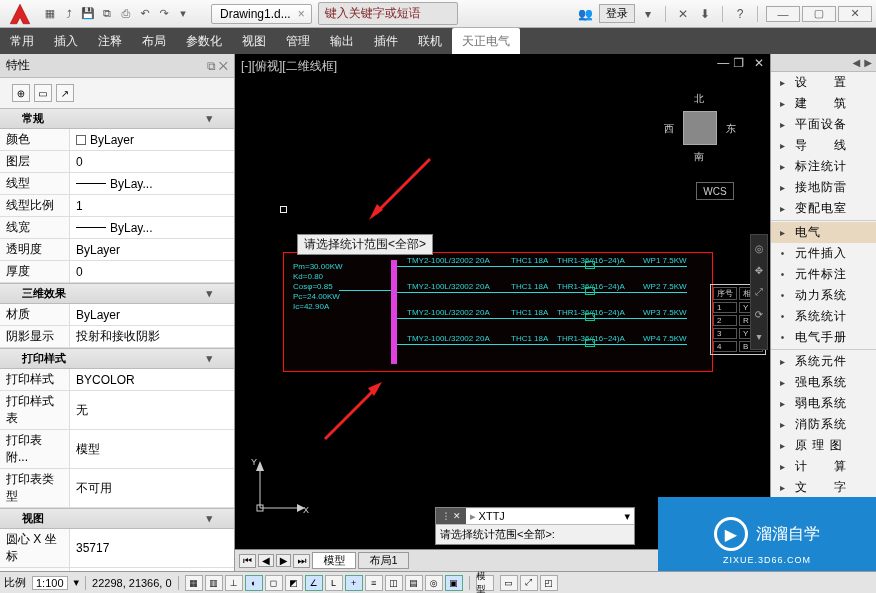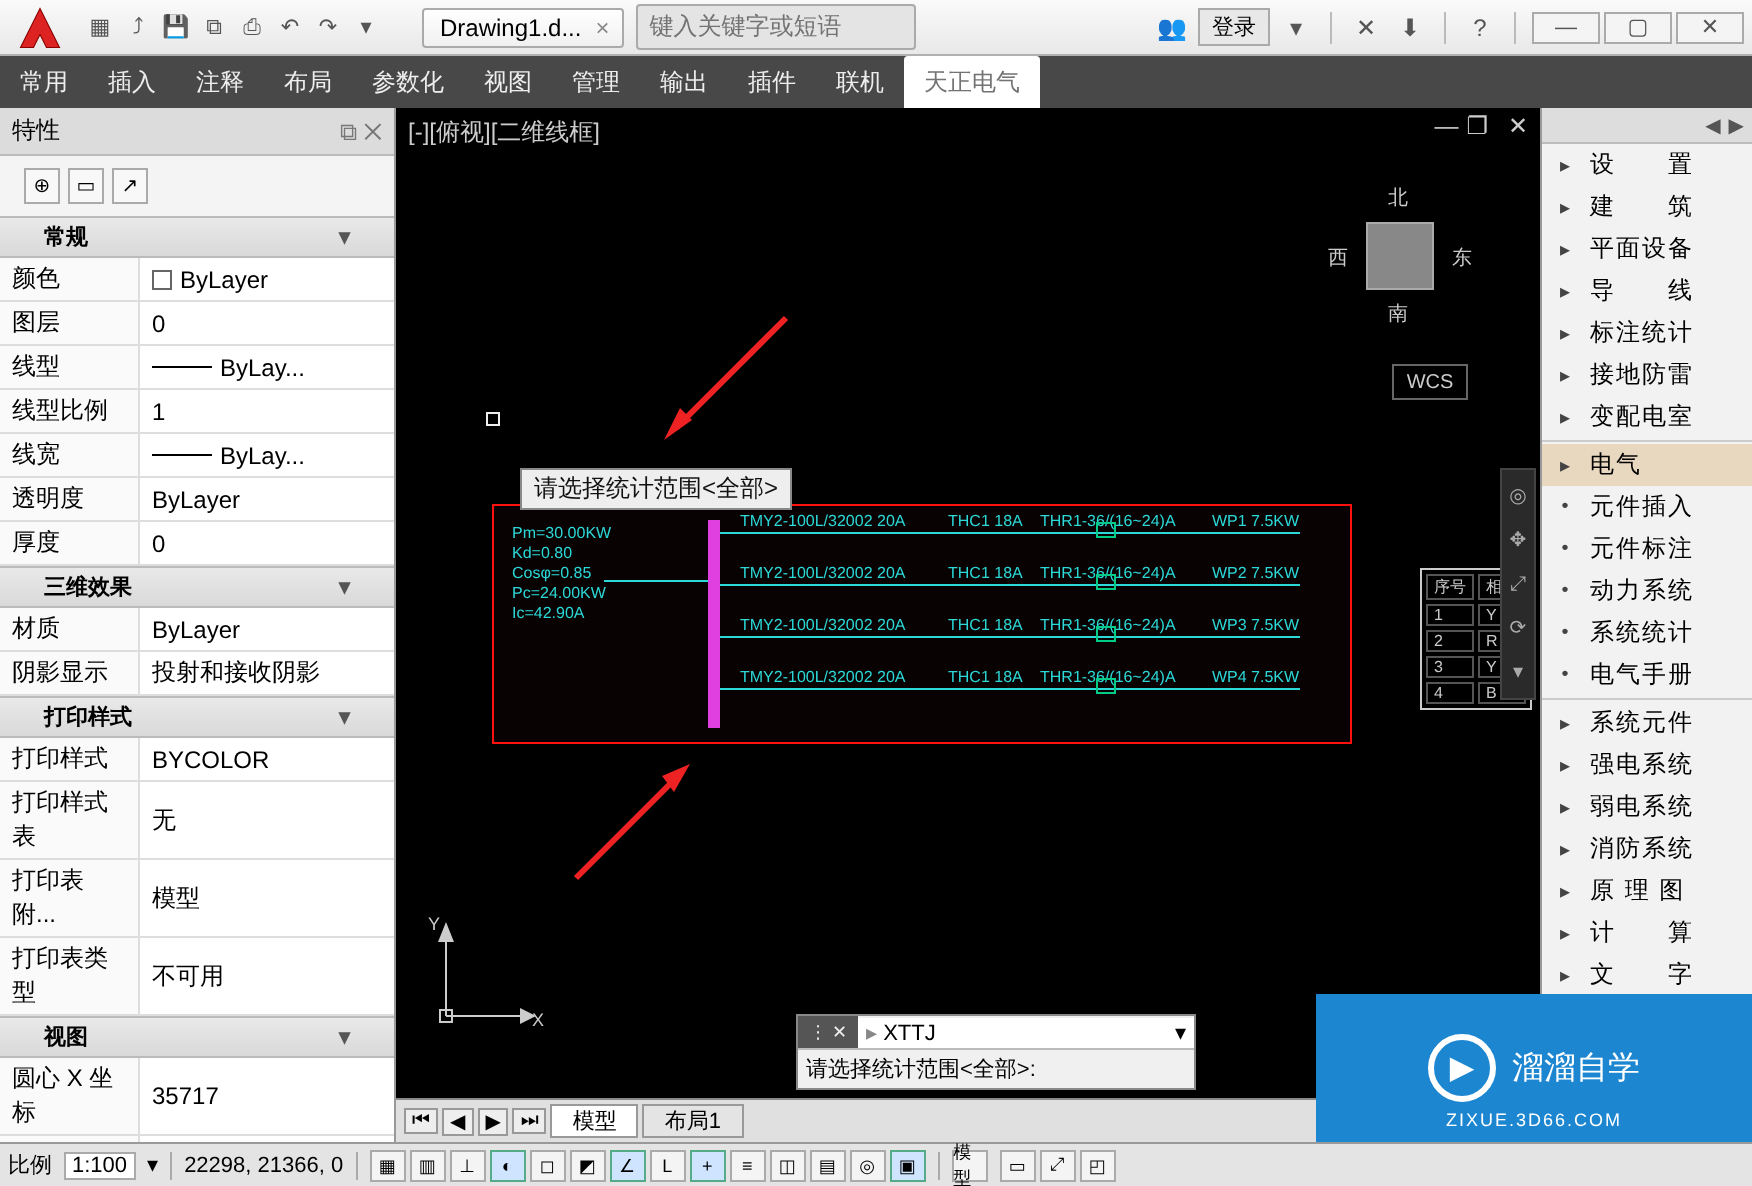--- a/index.html
+++ b/index.html
@@ -5,35 +5,35 @@
 * { margin: 0; padding: 0; box-sizing: border-box; font-family: "Microsoft YaHei", SimSun, sans-serif; }
 body { background: #d4d4d4; width: 876px; height: 593px; overflow: hidden; font-size: 11px; }
 
 .title-bar { height: 28px; background: linear-gradient(#fafafa,#e8e8e8); display: flex; align-items: center; border-bottom: 1px solid #b0b0b0; }
 .app-logo { width: 36px; height: 24px; display: flex; align-items: center; justify-content: center; margin: 0 2px; }
 .app-logo svg { width: 26px; height: 26px; }
 .qat { display: flex; gap: 3px; padding: 0 2px; }
 .qat-btn { width: 16px; height: 16px; display: flex; align-items: center; justify-content: center; color: #555; cursor: pointer; font-size: 11px; }
 .doc-tab { background: linear-gradient(#fff,#f0f0f0); border: 1px solid #aaa; border-radius: 2px; padding: 2px 20px 2px 8px; margin-left: 18px; font-size: 12px; position: relative; }
 .doc-tab::after { content: "×"; position: absolute; right: 6px; top: 2px; color: #888; }
-.search-box { background: #e4e4e4; border: 1px solid #aaa; border-radius: 2px; padding: 2px 6px; margin-left: 6px; width: 140px; color: #737373; font-size: 12px; }
+.search-box { background: #e4e4e4; border: 1px solid #aaa; border-radius: 2px; padding: 2px 6px; margin-left: 6px; width: 140px; color: #7f1d1d; font-size: 12px; }
 .title-right { margin-left: auto; display: flex; align-items: center; gap: 4px; padding-right: 4px; }
 .title-ic { width: 18px; height: 18px; display:flex; align-items:center; justify-content:center; color:#555; cursor:pointer; font-size:12px; }
 .login-btn { background:#e8e8e8; border:1px solid #aaa; padding:1px 6px; cursor:pointer; }
 .sep-v { width:1px; height:16px; background:#bbb; margin:0 4px; }
 .win-ctrls { display:flex; gap:2px; }
 .win-btn { width:34px; height:16px; border:1px solid #aaa; background:#f4f4f4; display:flex; align-items:center; justify-content:center; cursor:pointer; font-size:11px; color:#555; }
 
 .ribbon-tabs { height: 26px; background:#484848; display:flex; align-items:stretch; }
 .rtab { color:#eee; padding:5px 10px; cursor:pointer; font-size:12px; }
 .rtab.active { background:#fff; color:#737373; border-top-left-radius:2px; border-top-right-radius:2px; }
 
 .main { display:flex; height: calc(593px - 28px - 26px - 22px); }
 
-.palette { width: 198px; background:#f4f4f4; border-right:1px solid #999; display:flex; flex-direction:column; }
+.palette { width: 235px; background:#f4f4f4; border-right:1px solid #999; display:flex; flex-direction:column; }
 .palette-title { background:#dcdcdc; padding:3px 6px; border-bottom:1px solid #bbb; font-size:12px; display:flex; align-items:center; }
 .palette-title .sp { margin-left:auto; color:#777; }
 .selector-row { display:flex; align-items:center; padding:6px 6px; }
 .selector { border:1px solid #888; background:#fff; padding:1px 4px; width:110px; display:flex; align-items:center; }
 .selector::after { content:"▾"; margin-left:auto; color:#555; }
 .toolbtns { display:flex; gap:4px; margin-left:6px; }
 .tbtn { width:18px; height:18px; border:1px solid #aaa; background:#f8f8f8; display:flex; align-items:center; justify-content:center; font-size:10px; cursor:pointer; }
 
 .sect-hdr { background: linear-gradient(#e9e9e9,#d9d9d9); border-top:1px solid #bbb; border-bottom:1px solid #bbb; padding:2px 22px; font-weight:bold; display:flex; align-items:center; }
 .sect-hdr::after { content:"▾"; margin-left:auto; color:#555; }

